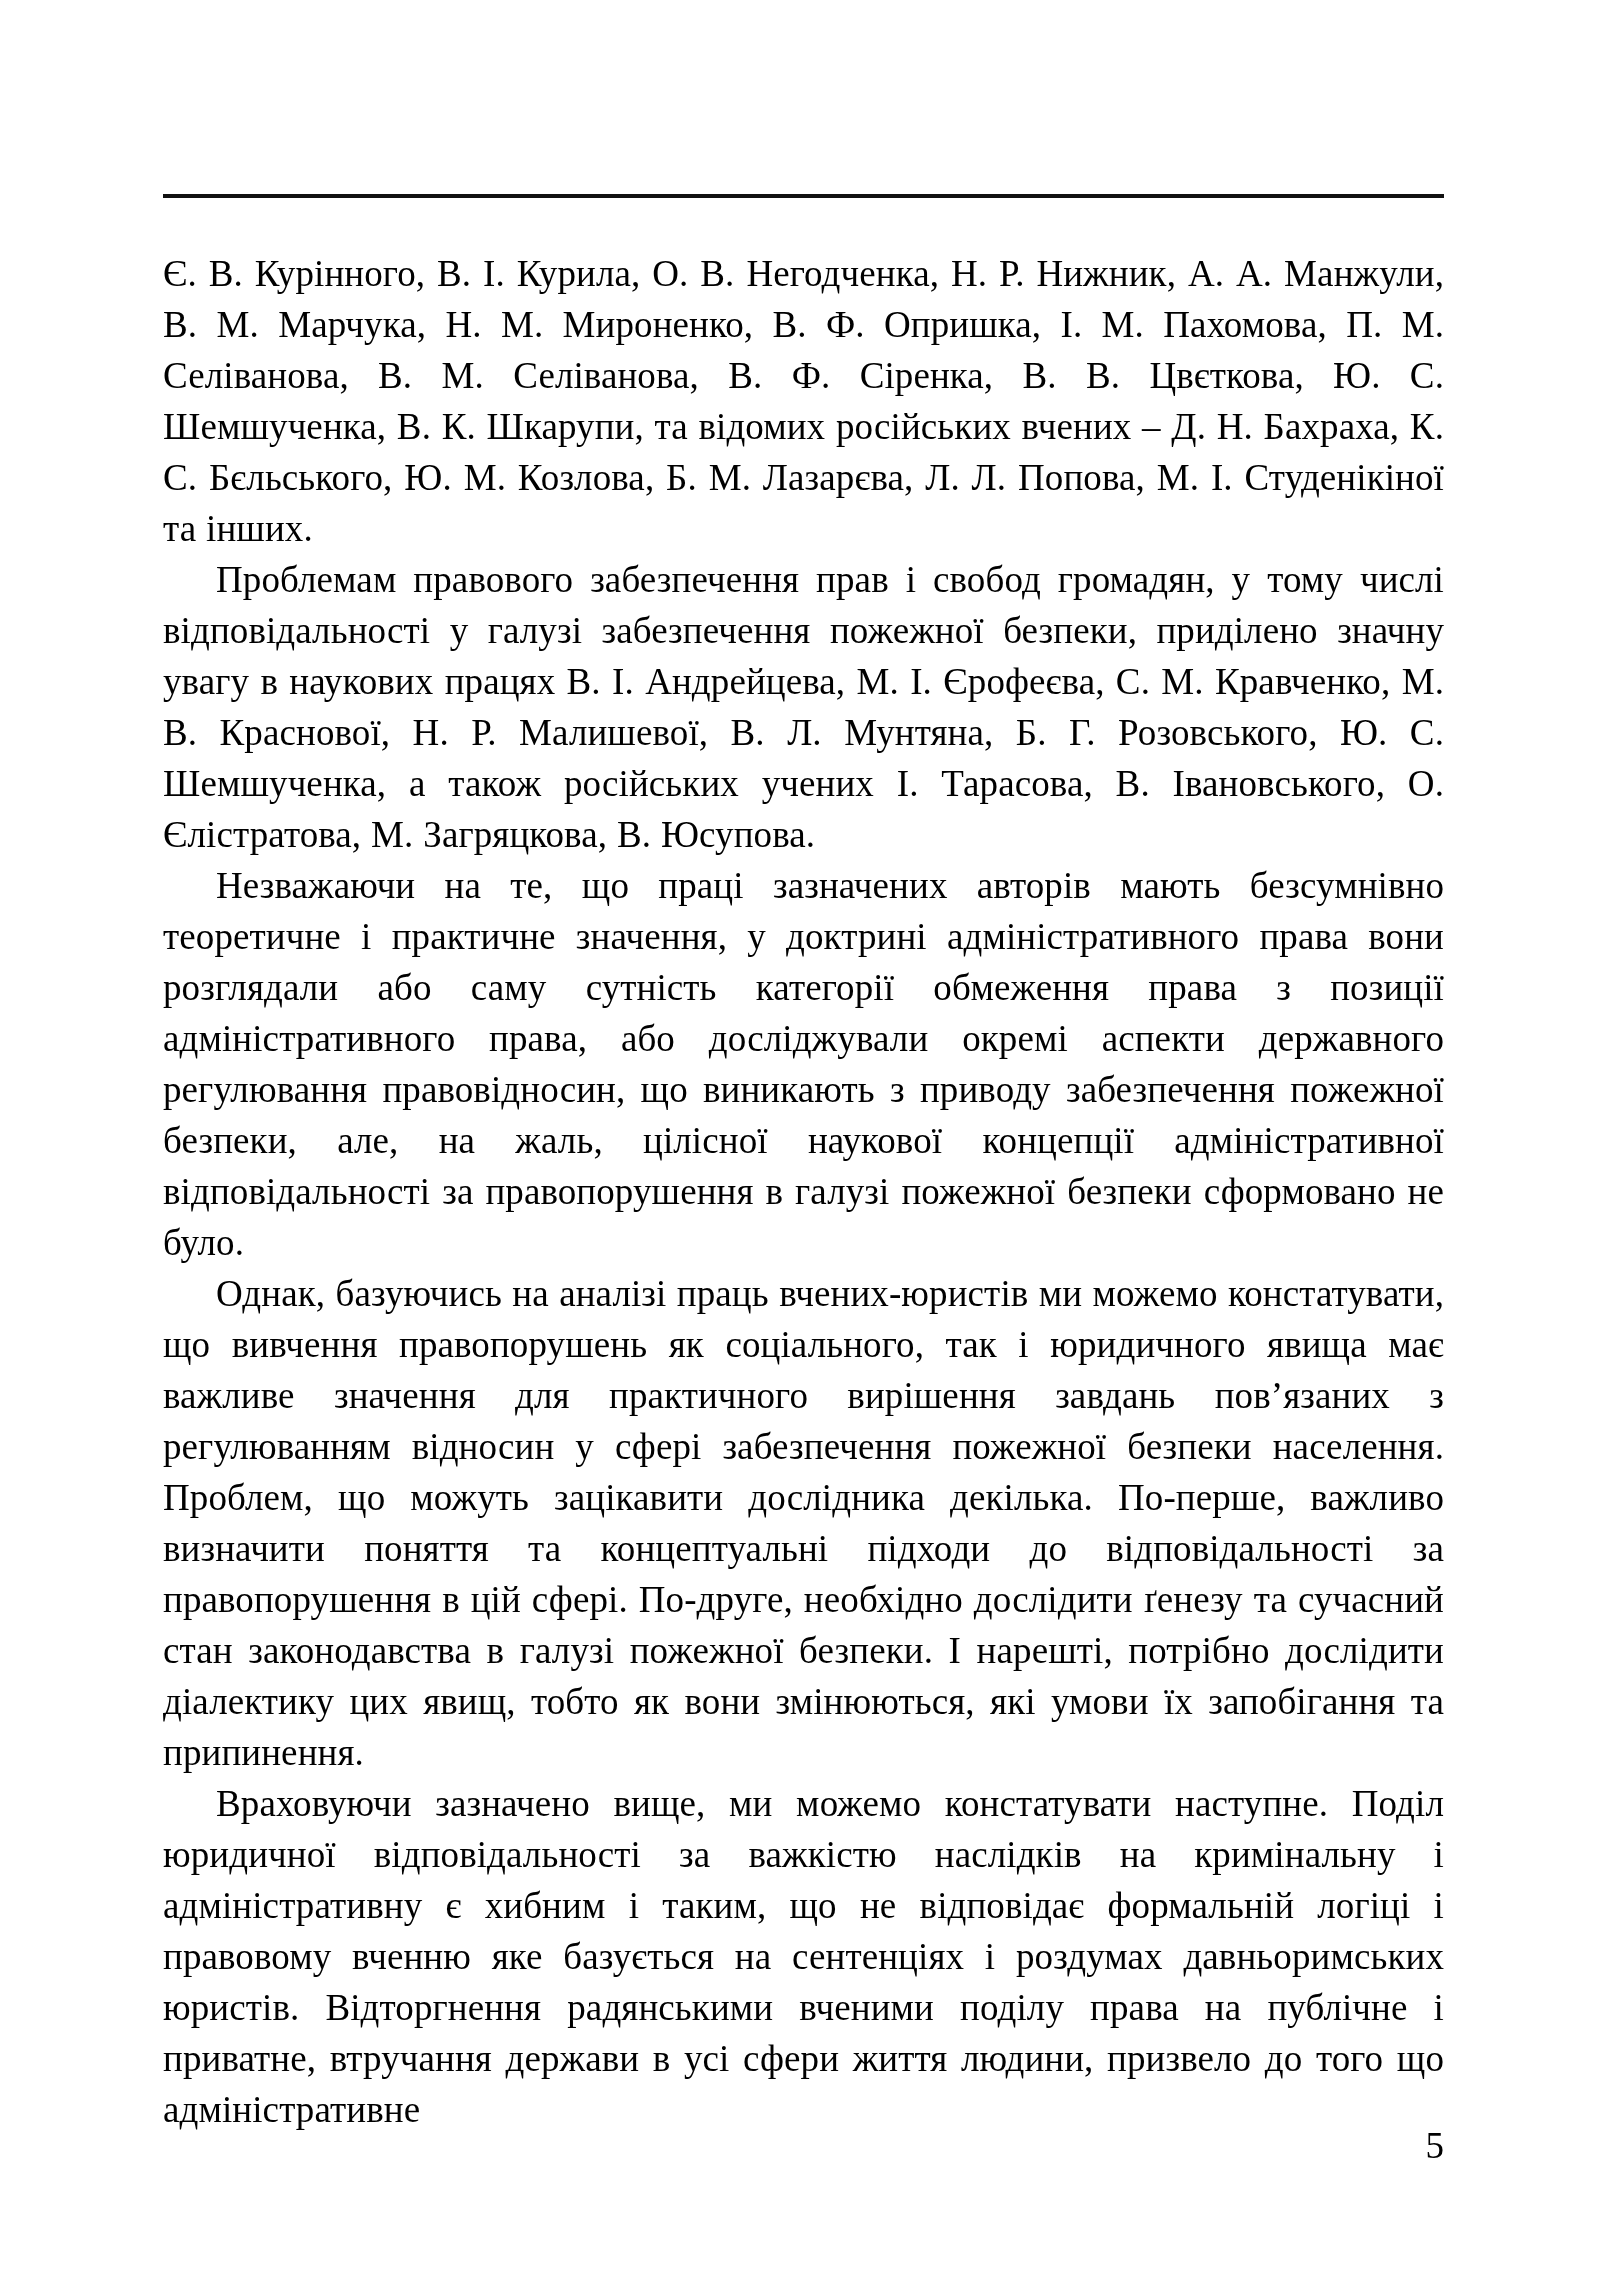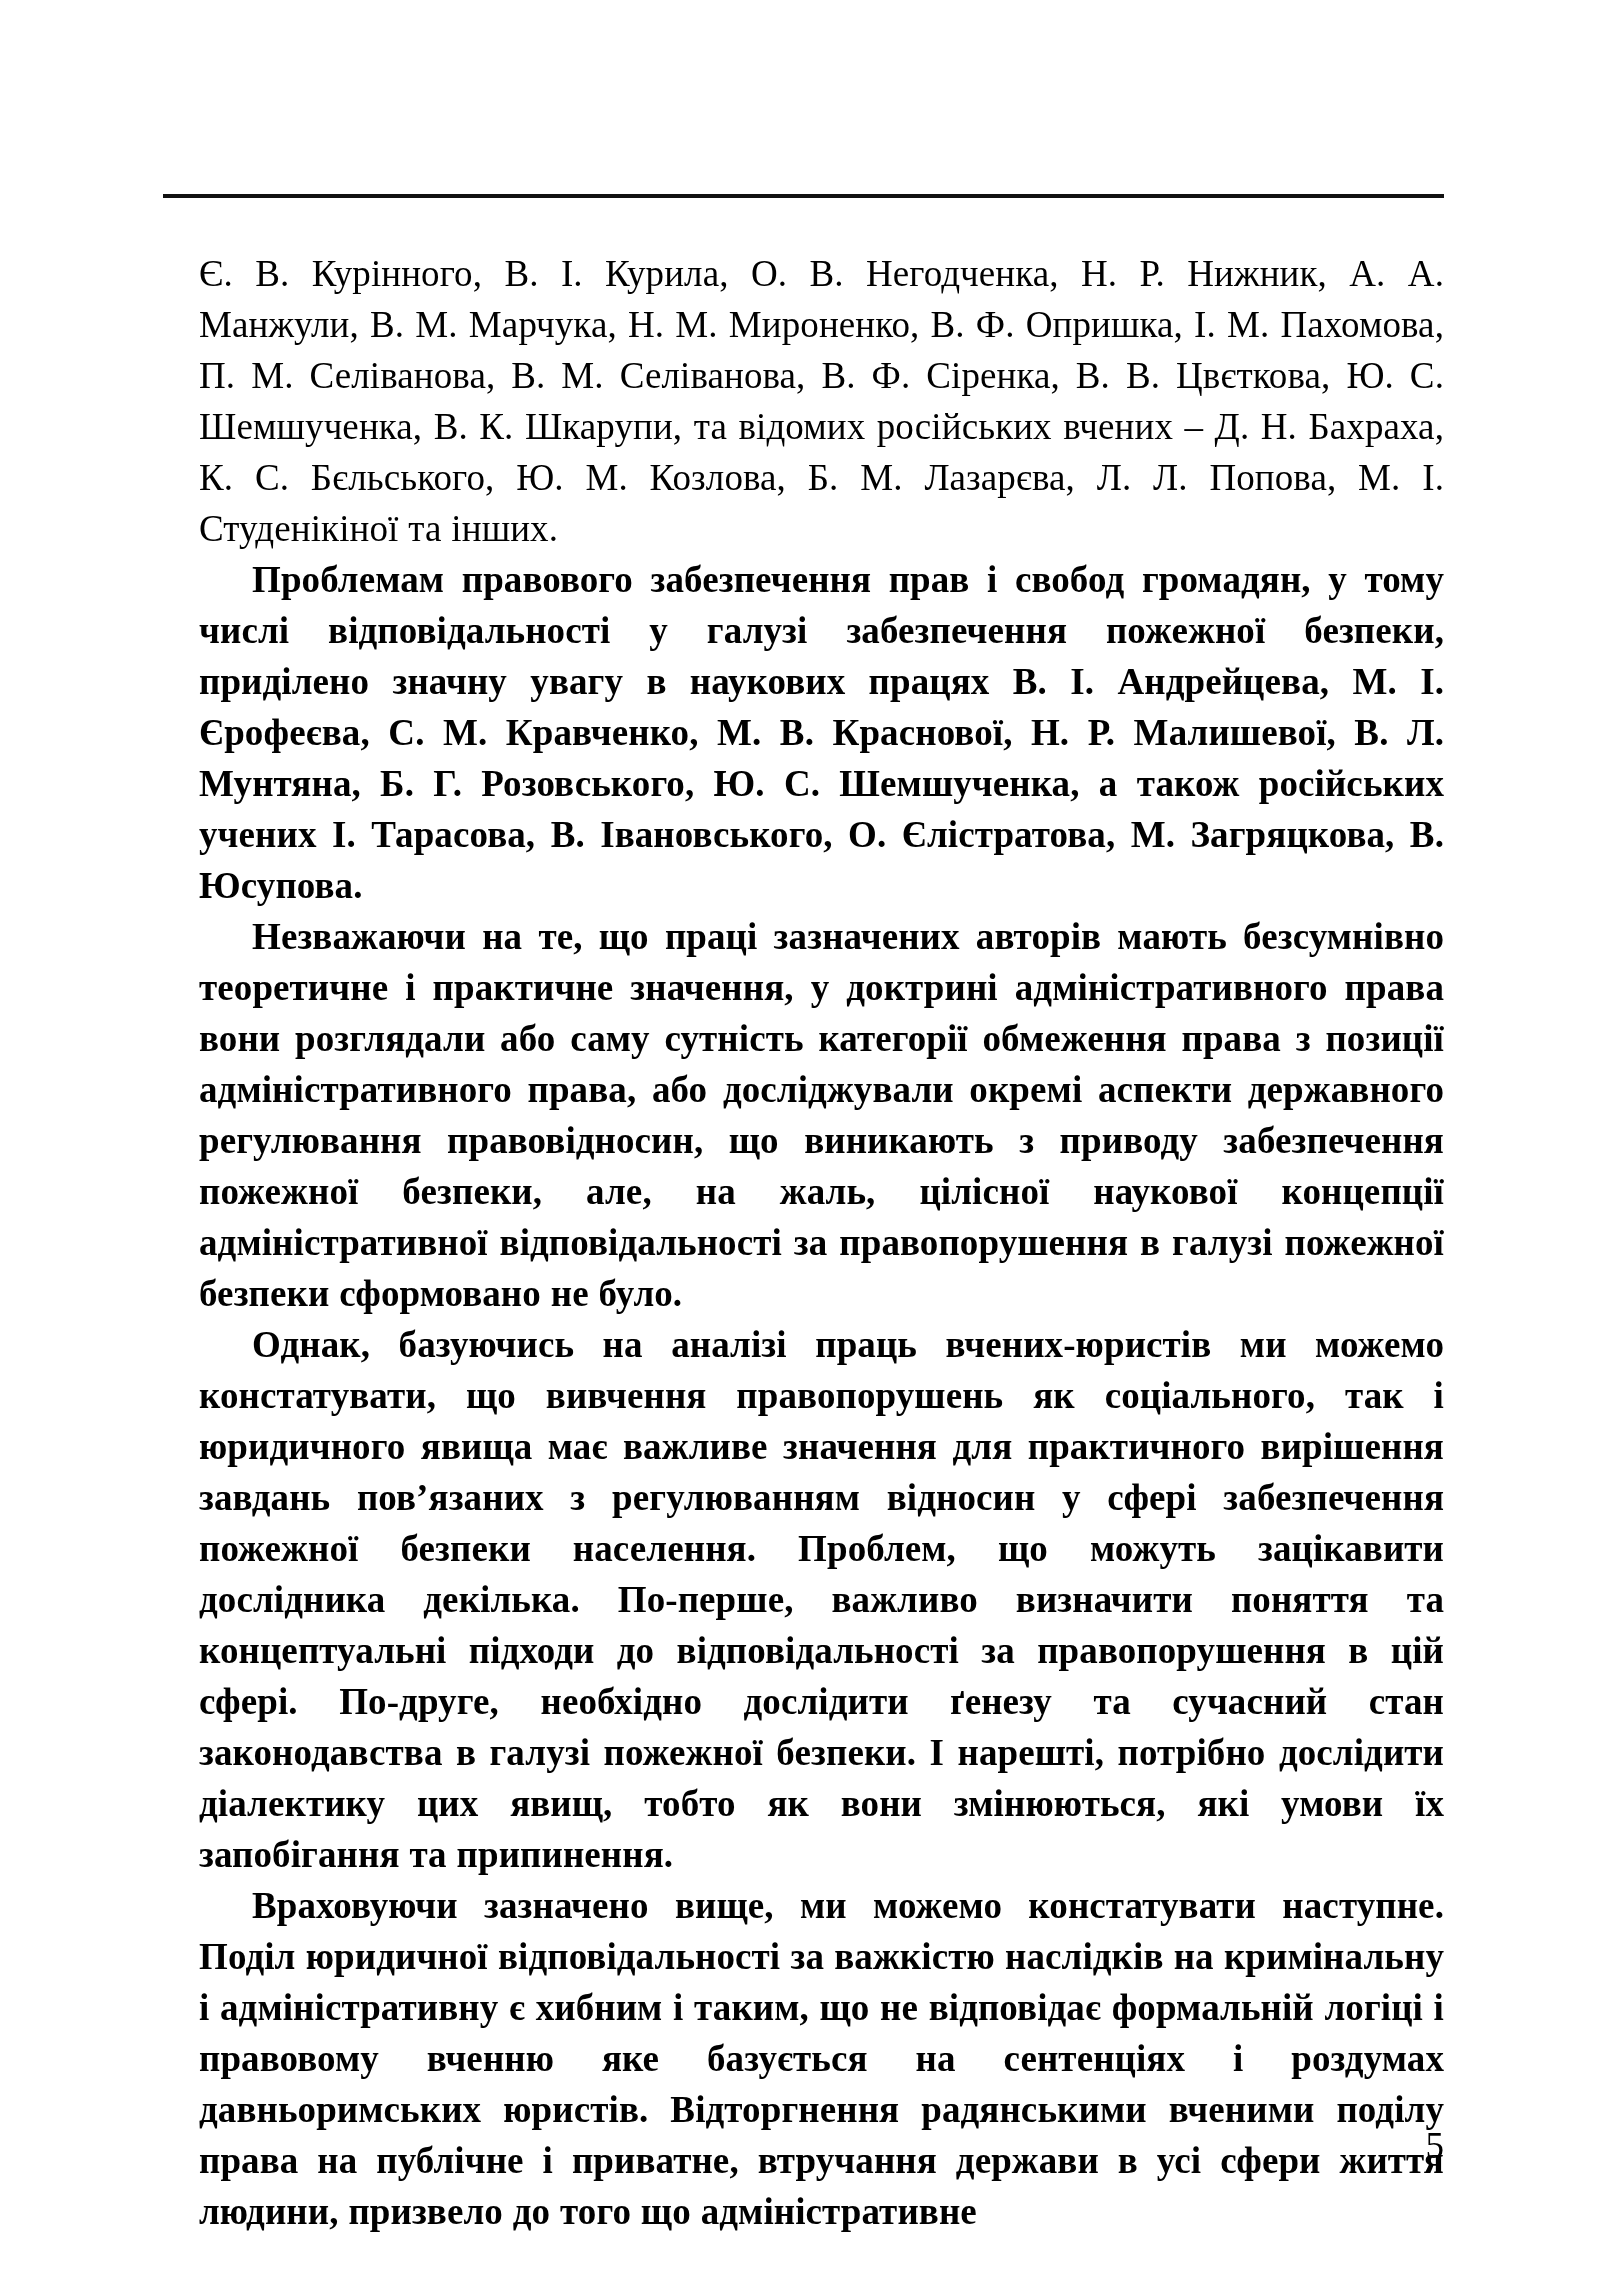--- a/index.html
+++ b/index.html
@@ -33,32 +33,30 @@
     font-family: "Liberation Serif", "DejaVu Serif", serif;
     font-size: 37px;
     line-height: 51px;
     color: #000000;
     text-align: justify;
     text-justify: inter-word;
     -webkit-hyphens: none;
     hyphens: none;
     letter-spacing: 0.1px;
     word-spacing: 0.5px;
-    margin-left: 36px;
   }
   .para {
     margin: 0;
     text-align: justify;
   }
   .para + .para {
     margin-top: 0;
   }
   .para.indent {
     text-indent: 53px;
-    font-weight: bold;
   }
   
   .para::after {
     content: "";
     display: inline-block;
     width: 100%;
   }
   .para.no-stretch::after {
     content: none;
   }

